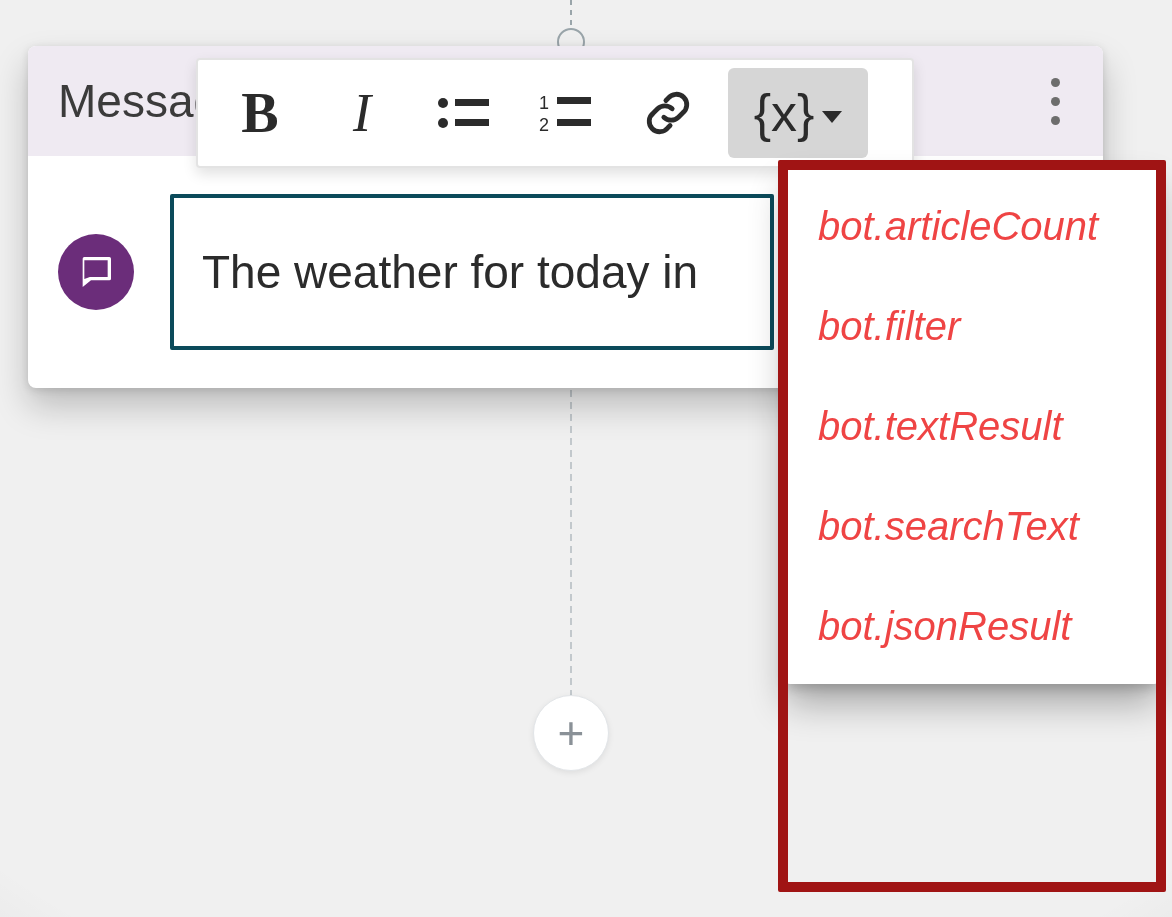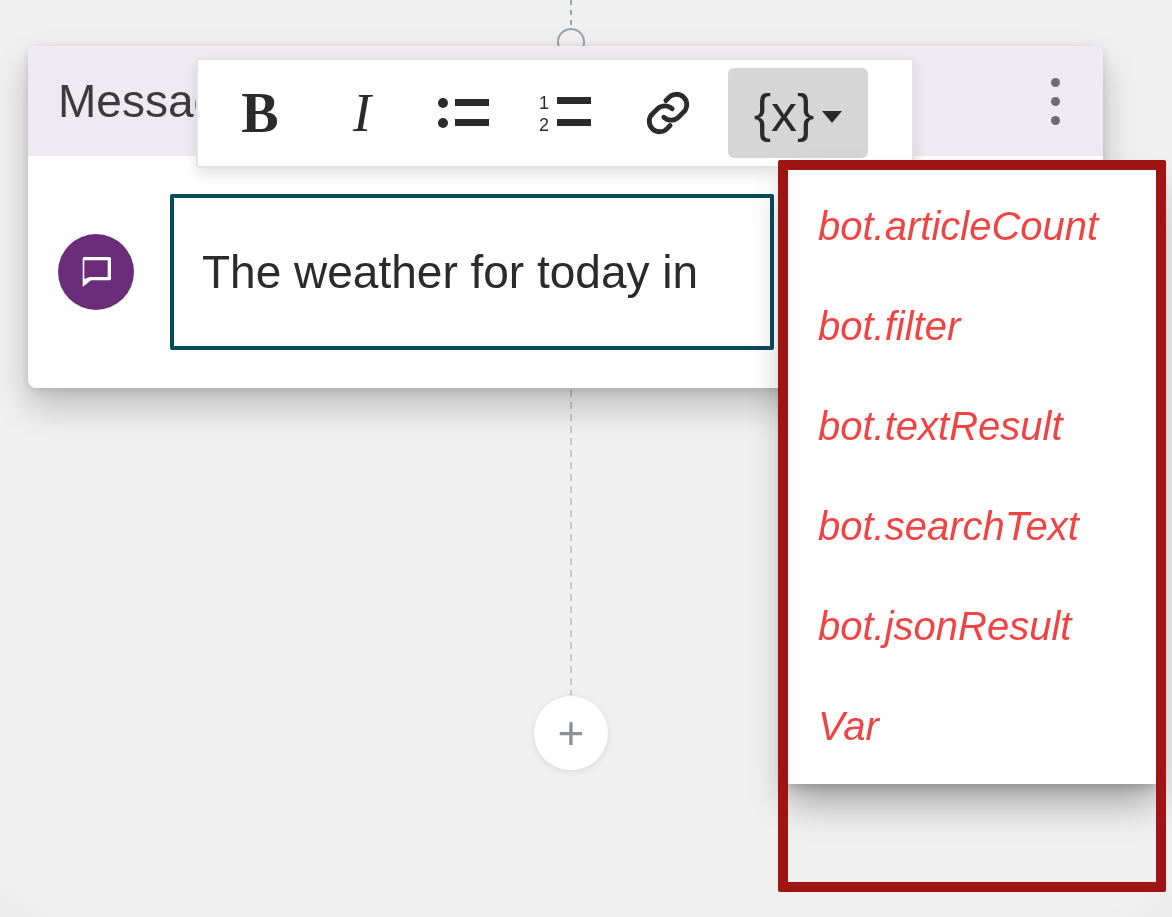--- a/index.html
+++ b/index.html
@@ -256,21 +256,20 @@
       <span class="chev"></span>
     </div>
   </div>
 
   <div class="var-dd">
     <div class="dditem">bot.articleCount</div>
     <div class="dditem">bot.filter</div>
     <div class="dditem">bot.textResult</div>
     <div class="dditem">bot.searchText</div>
     <div class="dditem">bot.jsonResult</div>
-    <div class="dditem">Var</div>
   </div>
   <div class="dd-ring"></div>
 
   <div class="add-btn">
     <span>+</span>
   </div>
 
   <div class="vignette"></div>
 </div>
 

